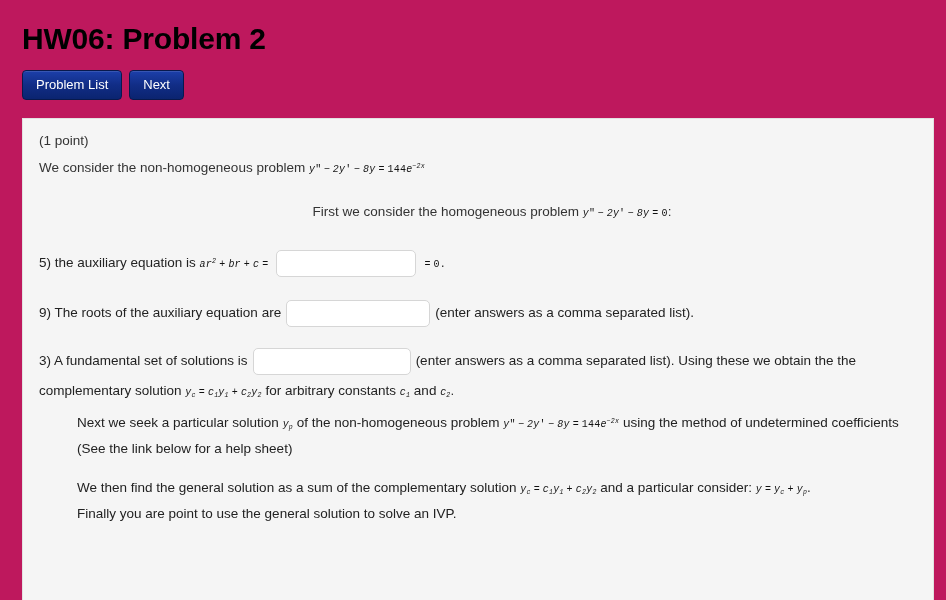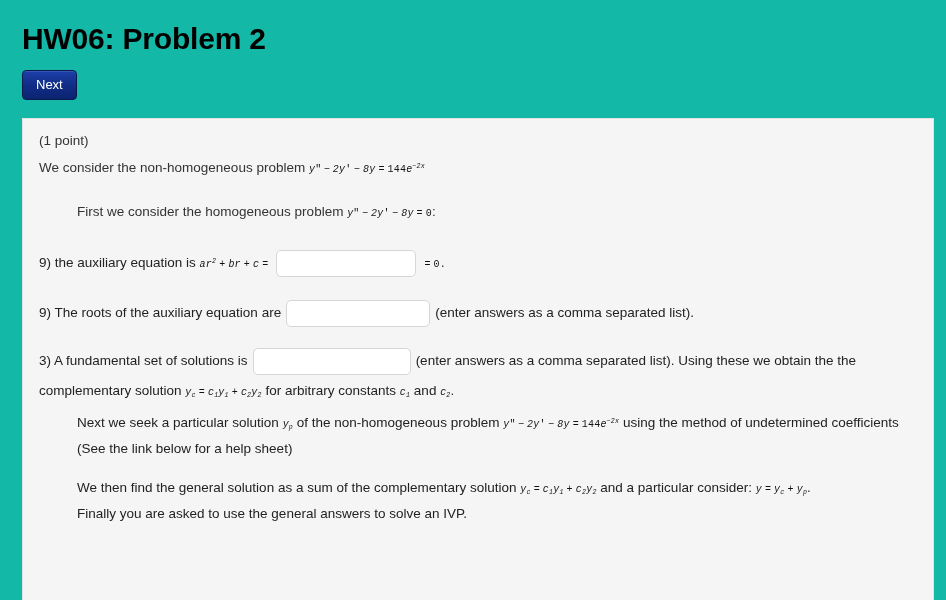--- a/index.html
+++ b/index.html
@@ -12,21 +12,21 @@
   }
   body {
     font-family: "Liberation Sans", sans-serif;
     font-size: 13.5px;
     color: #222222;
   }
   .page {
     width: 946px;
     height: 600px;
     position: relative;
-    background: #14b8a6;
+    background: #be185d;
   }
   .page-title {
     font-size: 30px;
     font-weight: bold;
     color: #000000;
     margin: 0;
     padding: 22px 0 0 22px;
     letter-spacing: -0.2px;
     font-family: "Liberation Sans", sans-serif;
   }
@@ -126,39 +126,40 @@
   .tail { color: #333333; }
 </style>
 </head>
 <body>
 
 <div class="page">
 
   <h1 class="page-title">HW06: Problem 2</h1>
 
   <div class="nav-buttons">
+    <button class="nav-btn">Problem List</button>
     <button class="nav-btn">Next</button>
   </div>
 
   <div class="problem-panel">
 
     <div class="points">(1 point)</div>
 
     <div class="ln">
       <span>We consider the non-homogeneous problem</span>
       <span class="m">y<span class="prime">″</span><span class="op">−</span>2y<span class="prime">′</span><span class="op">−</span>8y<span class="op">=</span><span class="up">144</span>e<sup>−2x</sup></span>
     </div>
 
-    <div class="ln indent" style="margin-top:12px;">
+    <div class="ln indent" style="margin-top:12px;text-align:center;">
       <span>First we consider the homogeneous problem</span>
       <span class="m">y<span class="prime">″</span><span class="op">−</span>2y<span class="prime">′</span><span class="op">−</span>8y<span class="op">=</span><span class="up">0</span></span><span class="tail">:</span>
     </div>
 
     <div class="q">
-      <span>9) the auxiliary equation is</span>
+      <span>5) the auxiliary equation is</span>
       <span class="m">ar<sup>2</sup><span class="op">+</span>br<span class="op">+</span>c<span class="op">=</span></span><input class="ans-input in-q1" type="text" value="" style=""><span class="m"><span class="op">=</span><span class="up">0.</span></span>
     </div>
 
     <div class="q">
       <span>9) The roots of the auxiliary equation are</span><input class="ans-input in-q2" type="text" value="" style=""><span>(enter answers as a comma separated list).</span>
     </div>
 
     <div class="q">
       <span>3) A fundamental set of solutions is</span><input class="ans-input in-q3" type="text" value="" style=""><span>(enter answers as a comma separated list). Using these we obtain the the</span>
       <div style="line-height:30px;">
@@ -179,17 +180,17 @@
       <span>using the method of undetermined coefficients (See the link below for a help sheet)</span>
     </div>
 
 
     <div class="para indent" style="margin-top:18px;">
       <span>We then find the general solution as a sum of the complementary solution</span>
       <span class="m">y<sub>c</sub><span class="op">=</span>c<sub>1</sub>y<sub>1</sub><span class="op">+</span>c<sub>2</sub>y<sub>2</sub></span>
       <span>and a particular consider:</span>
       <span class="m">y<span class="op">=</span>y<sub>c</sub><span class="op">+</span>y<sub>p</sub></span><span class="tail">.</span>
       <br>
-      <span>Finally you are asked to use the general answers to solve an IVP.</span>
+      <span>Finally you are point to use the general solution to solve an IVP.</span>
     </div>
 
   </div>
 </div>
 
 </body></html>

